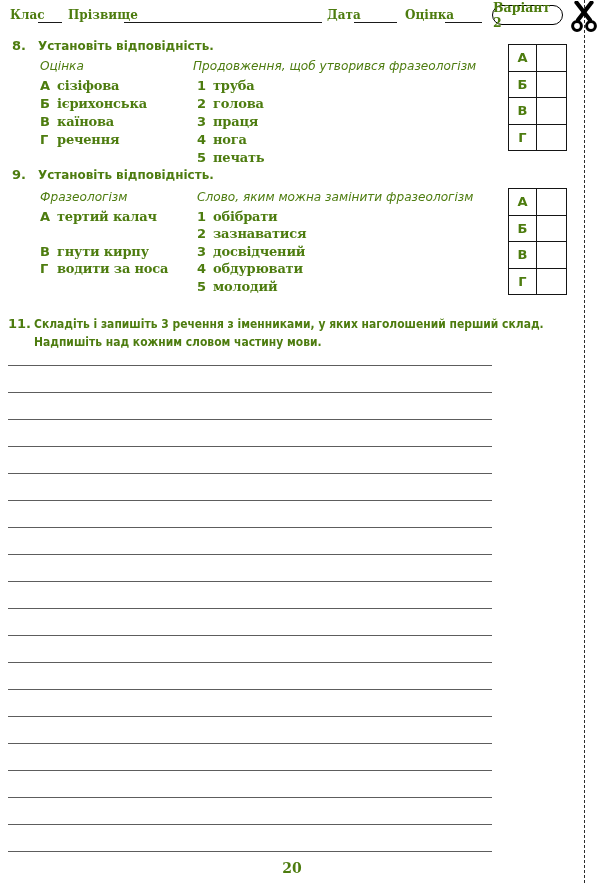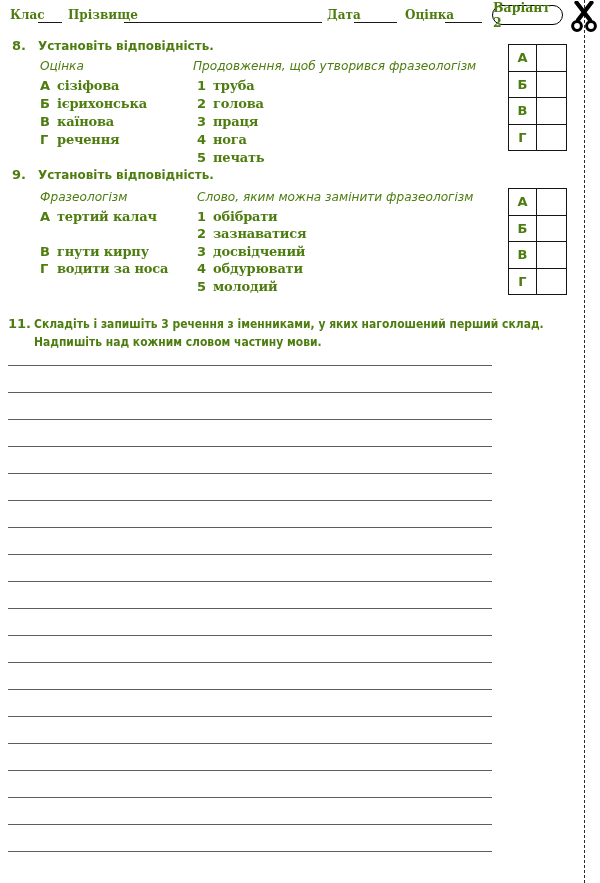--- a/index.html
+++ b/index.html
@@ -201,14 +201,15 @@
       <div class="write-line" style="top: 297px;"></div>
       <div class="write-line" style="top: 324px;"></div>
       <div class="write-line" style="top: 351px;"></div>
       <div class="write-line" style="top: 378px;"></div>
       <div class="write-line" style="top: 405px;"></div>
       <div class="write-line" style="top: 432px;"></div>
       <div class="write-line" style="top: 459px;"></div>
       <div class="write-line" style="top: 486px;"></div>
     </div>
 
+  <div class="page-number">20</div>
 
 </div>
 
 </body></html>

